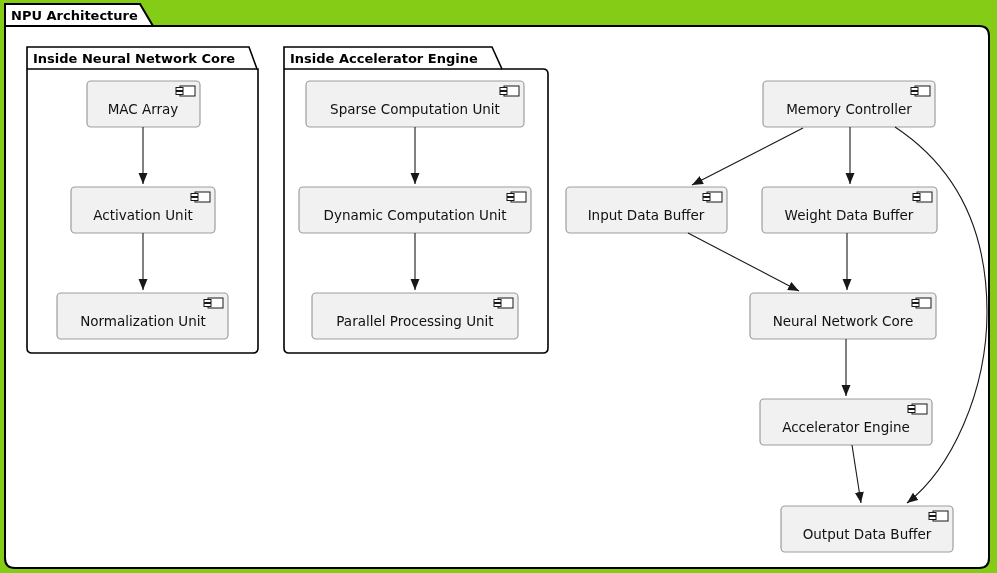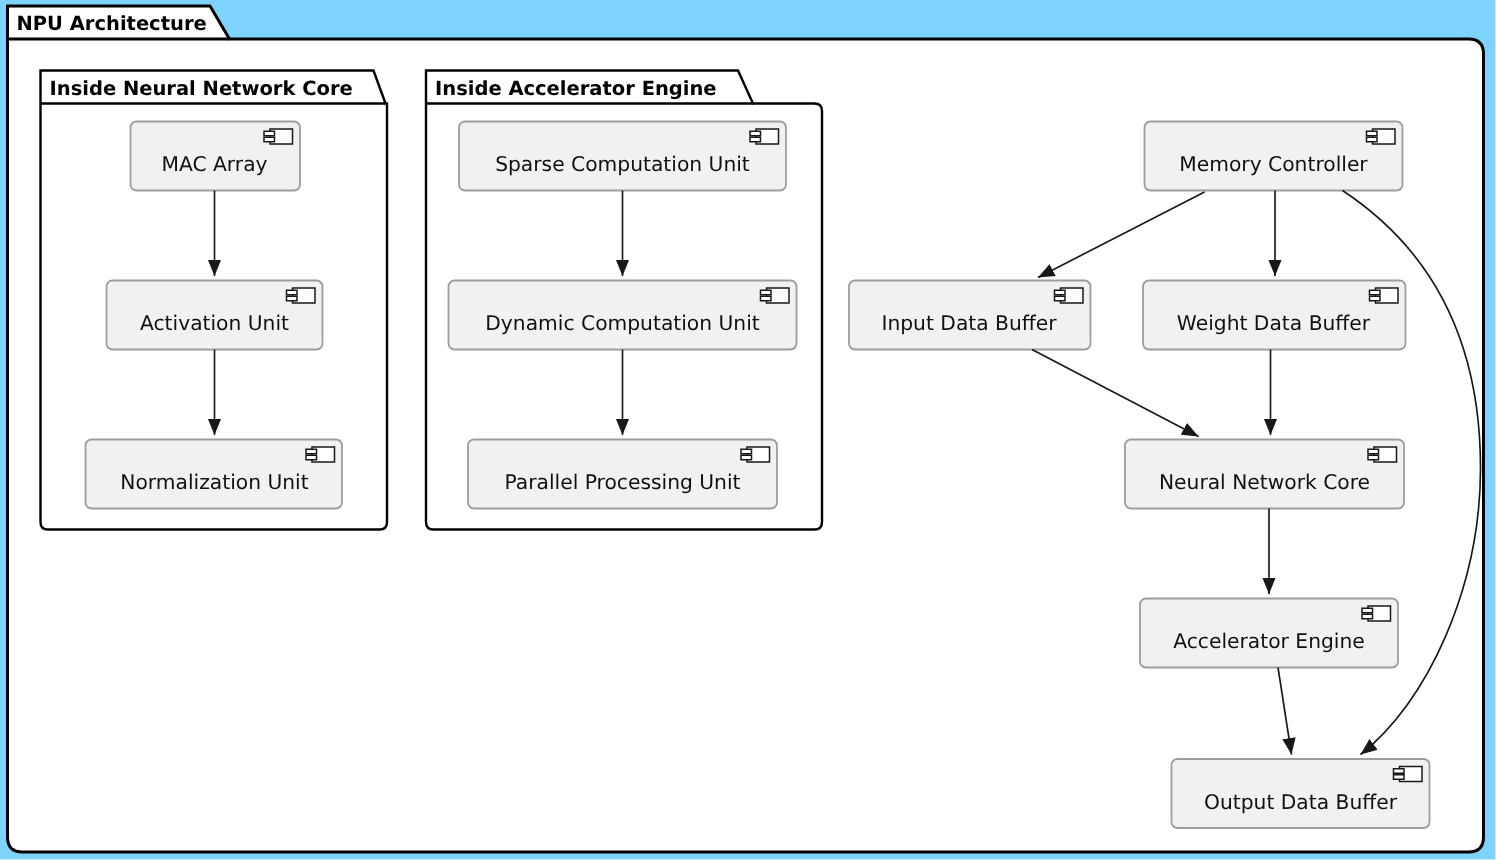--- a/index.html
+++ b/index.html
@@ -1,20 +1,20 @@
 <!DOCTYPE html>
 <html><head>
 <meta charset="utf-8">
 <style>
   html, body { margin: 0; padding: 0; background: #ffffff; }
   .canvas {
     position: relative;
     width: 997px;
     height: 573px;
-    background: #7dd3fc;
+    background: #84cc16;
     font-family: "DejaVu Sans", sans-serif;
   }
   svg { display: block; }
   .frame {
     fill: #ffffff;
     stroke: #000000;
     stroke-width: 1.6;
     stroke-linejoin: miter;
   }
   .frame.outer { stroke-width: 2; }

